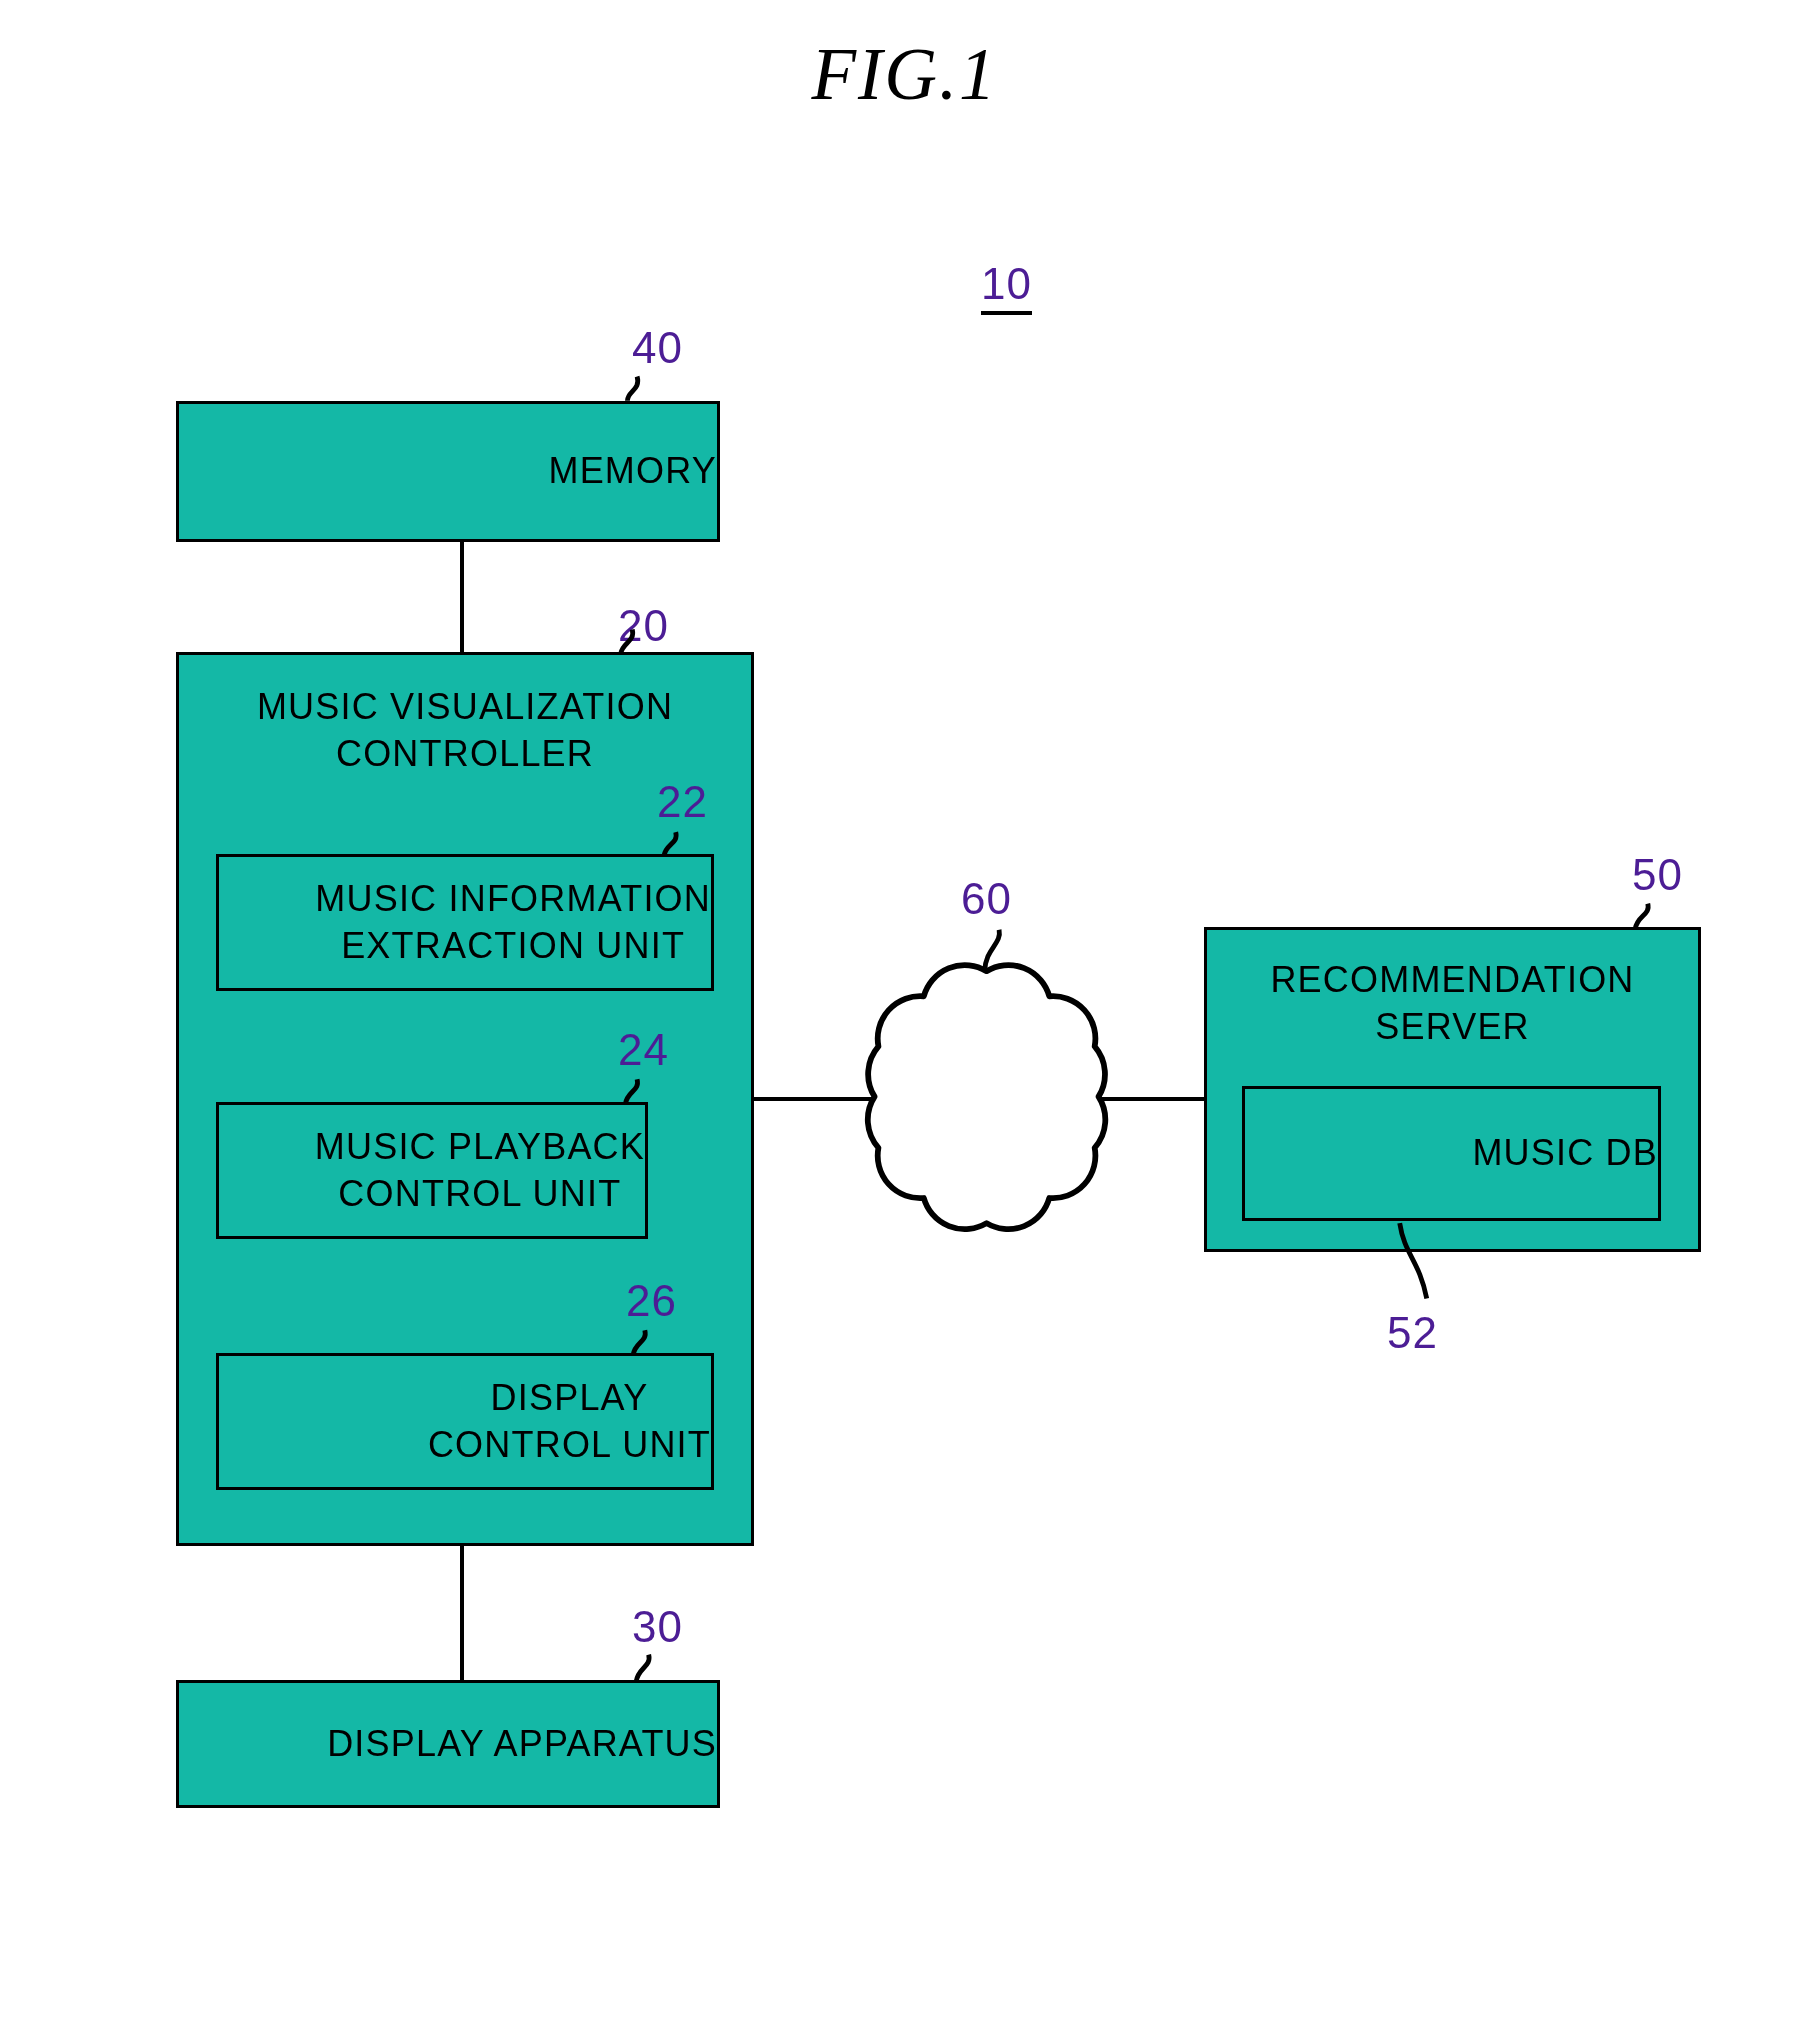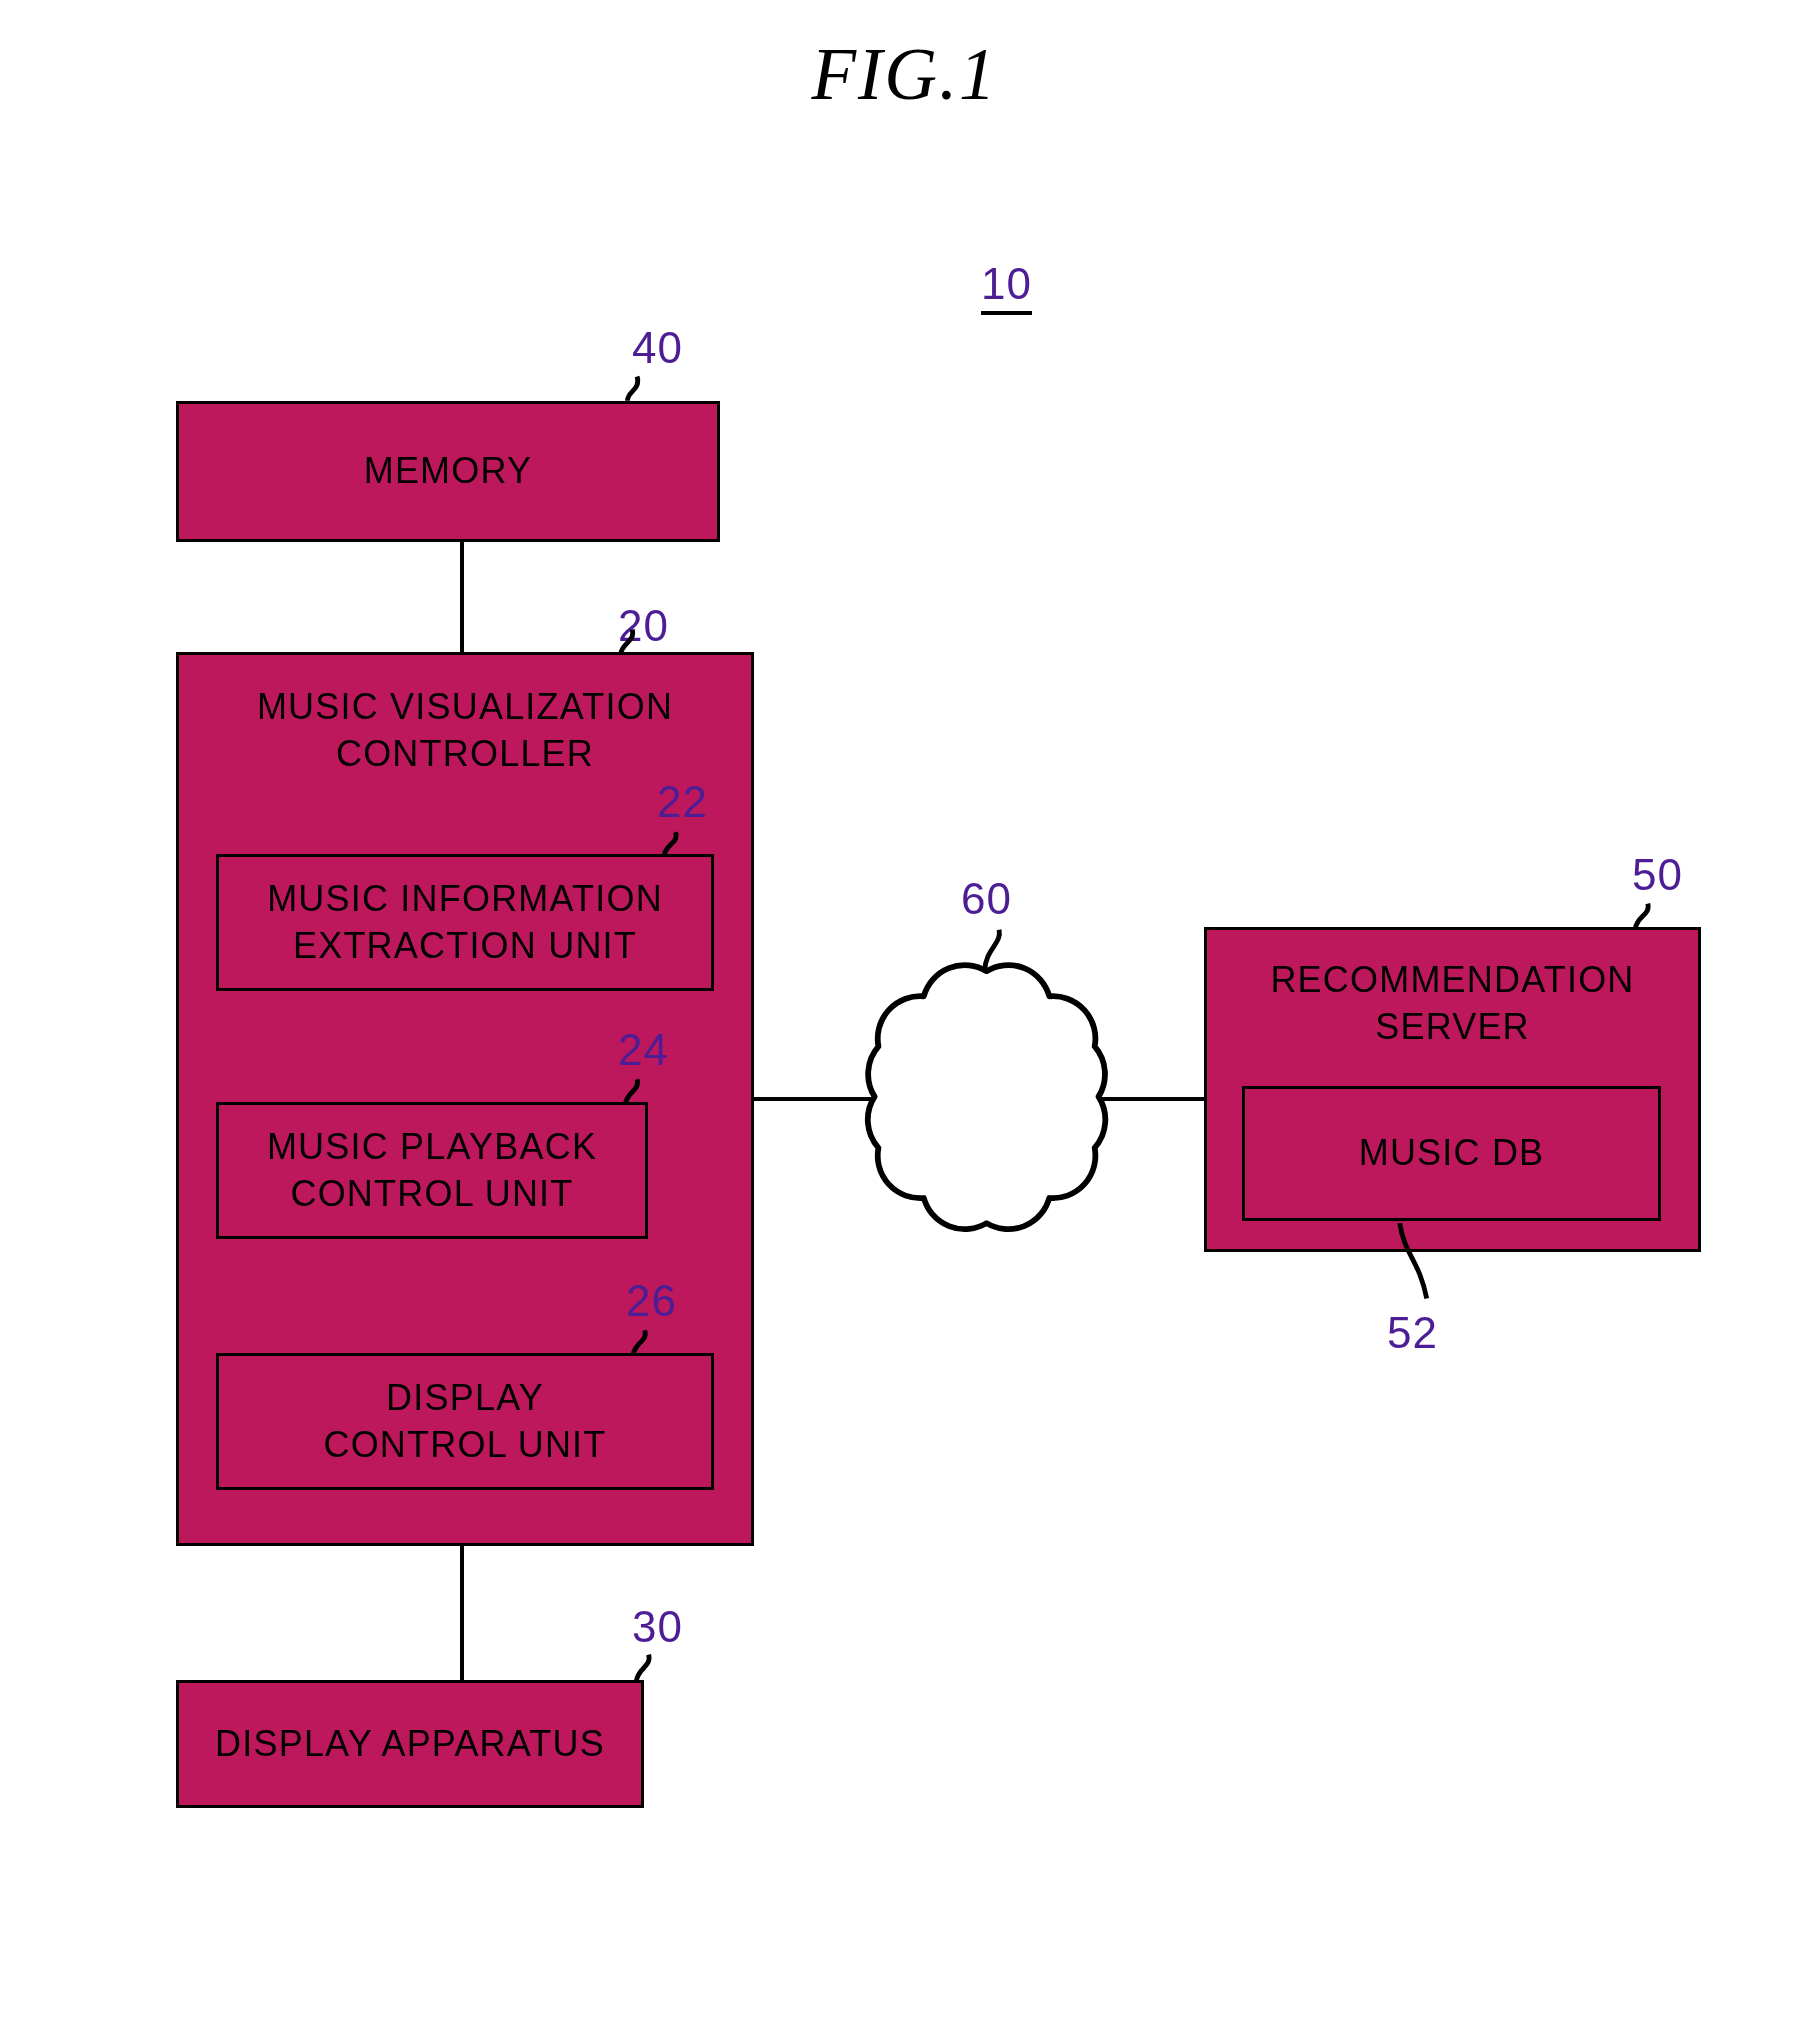--- a/index.html
+++ b/index.html
@@ -25,25 +25,25 @@
     font-family: "Liberation Serif", serif;
     font-style: italic;
     font-size: 73px;
     letter-spacing: 1.9px;
     color: #000;
   }
   
   .box {
     position: absolute;
     border: 3.9px solid #000;
-    background: #be185d;
+    background: #14b8a6;
     box-sizing: border-box;
     display: flex;
     align-items: center;
-    justify-content: center;
+    justify-content: flex-end;
     text-align: center;
   }
   .box .label {
     font-size: 36px;
     line-height: 1.28;
     letter-spacing: 1.2px;
     white-space: pre-line;
   }
   
   #controller-box {
@@ -136,21 +136,21 @@
   <div class="ref" style="left:618px; top:1025px;">24</div>
 
   <div class="box" id="display-control-unit-box" style="left:216px; top:1353px; width:498px; height:137px;">
     <div class="label">DISPLAY
 CONTROL UNIT</div>
   </div>
   <div class="ref" style="left:626px; top:1276px;">26</div>
 
   <div class="conn-v" style="left:460px; top:1543px; height:140px;"></div>
 
-  <div class="box" id="display-apparatus-box" style="left:176px; top:1680px; width:468px; height:128px;">
+  <div class="box" id="display-apparatus-box" style="left:176px; top:1680px; width:544px; height:128px;">
     <div class="label">DISPLAY APPARATUS</div>
   </div>
   <div class="ref" style="left:632px; top:1602px;">30</div>
 
   <div class="conn-h" style="left:752px; top:1097px; width:124px;"></div>
 
   <div class="conn-h" style="left:1099px; top:1097px; width:109px;"></div>
 
   <div id="cloud-label">NETWORK</div>
   <div class="ref" style="left:961px; top:874px;">60</div>

